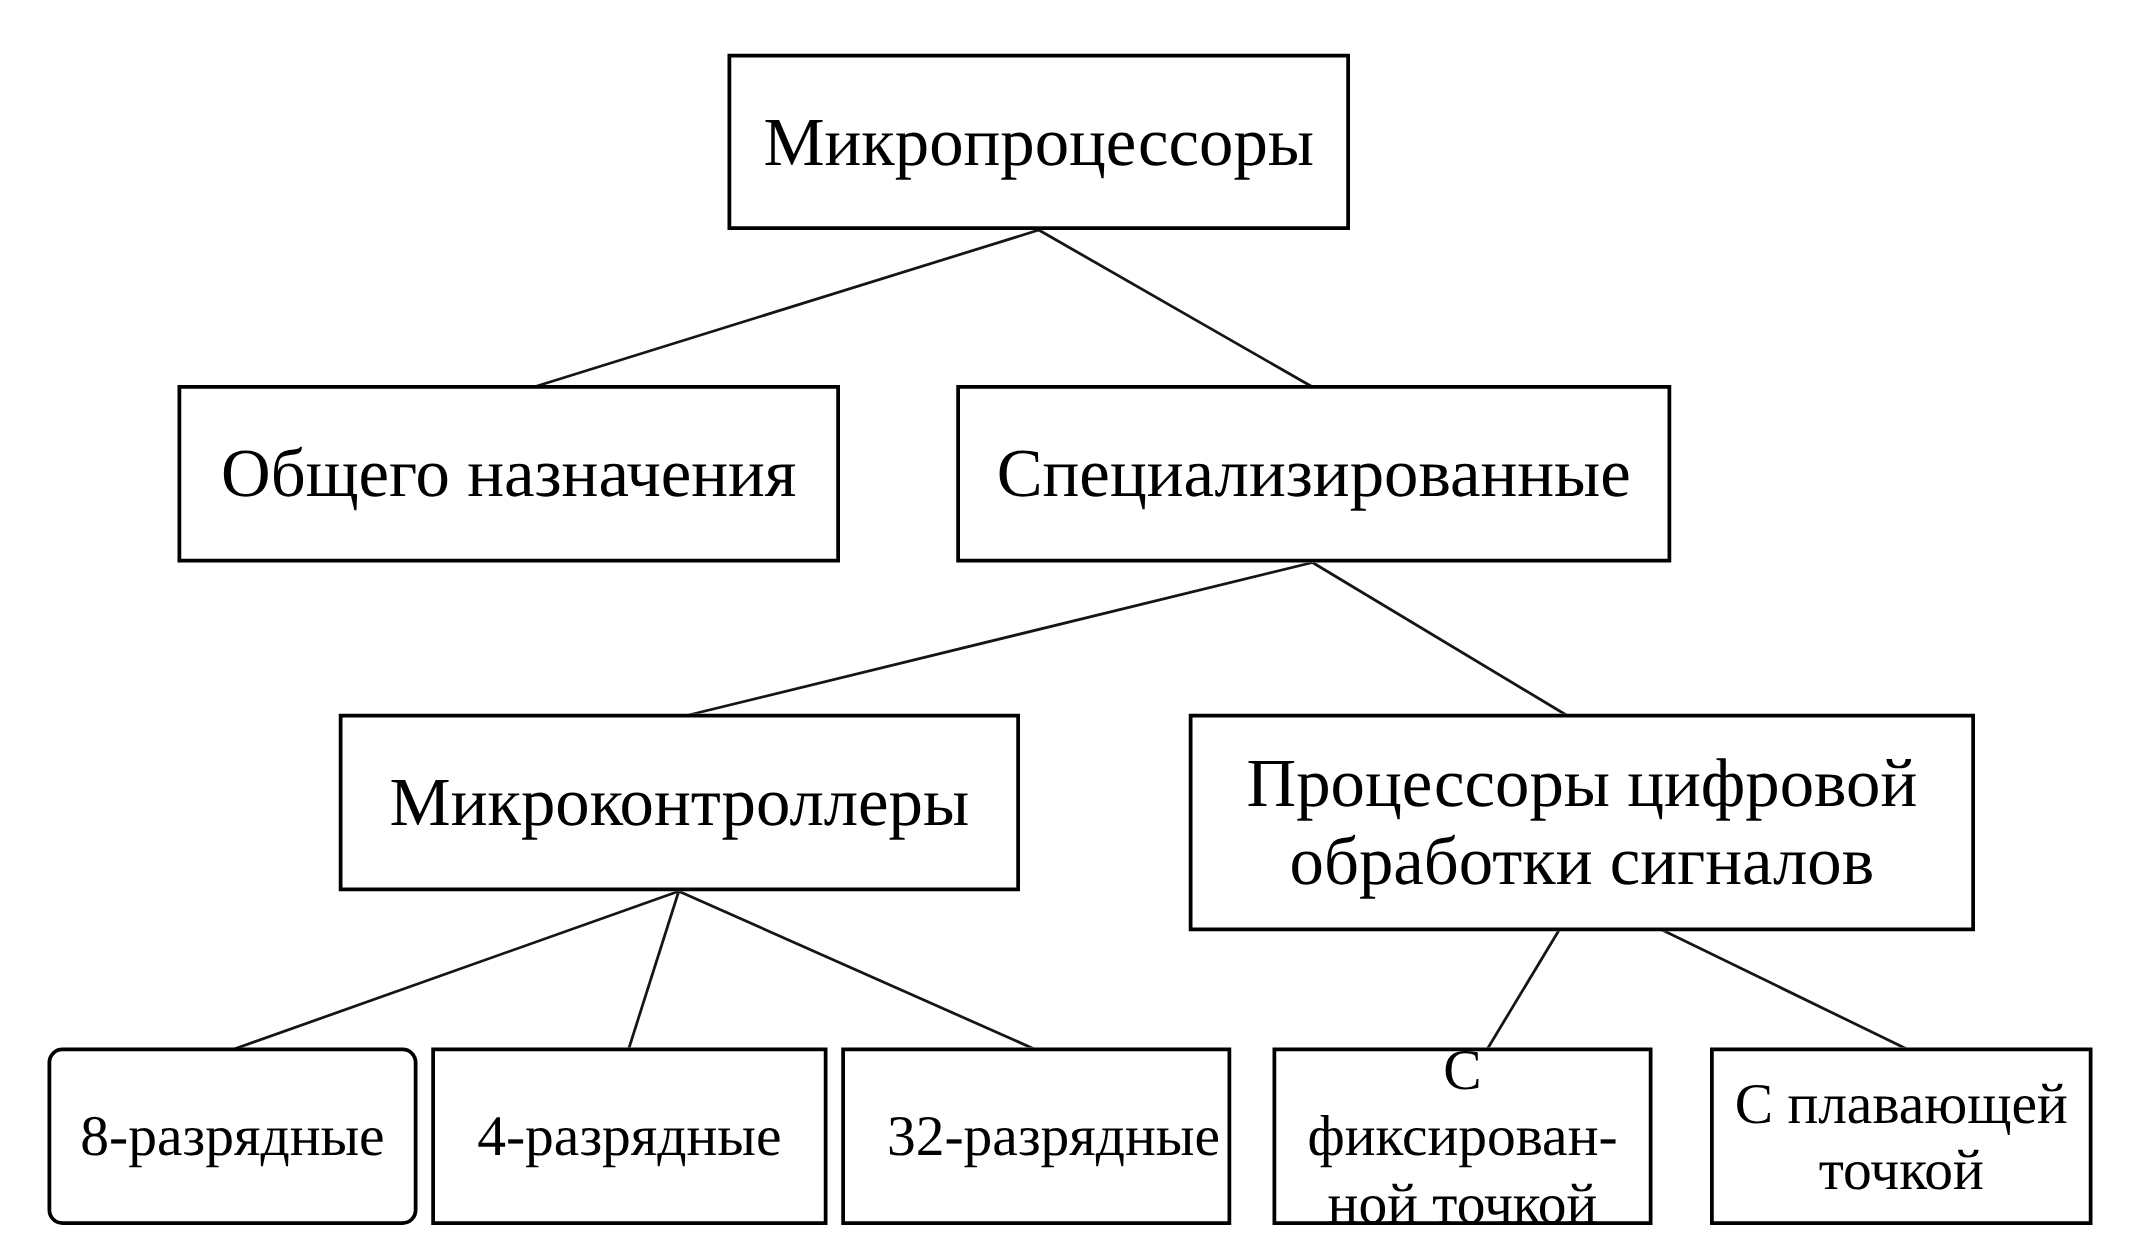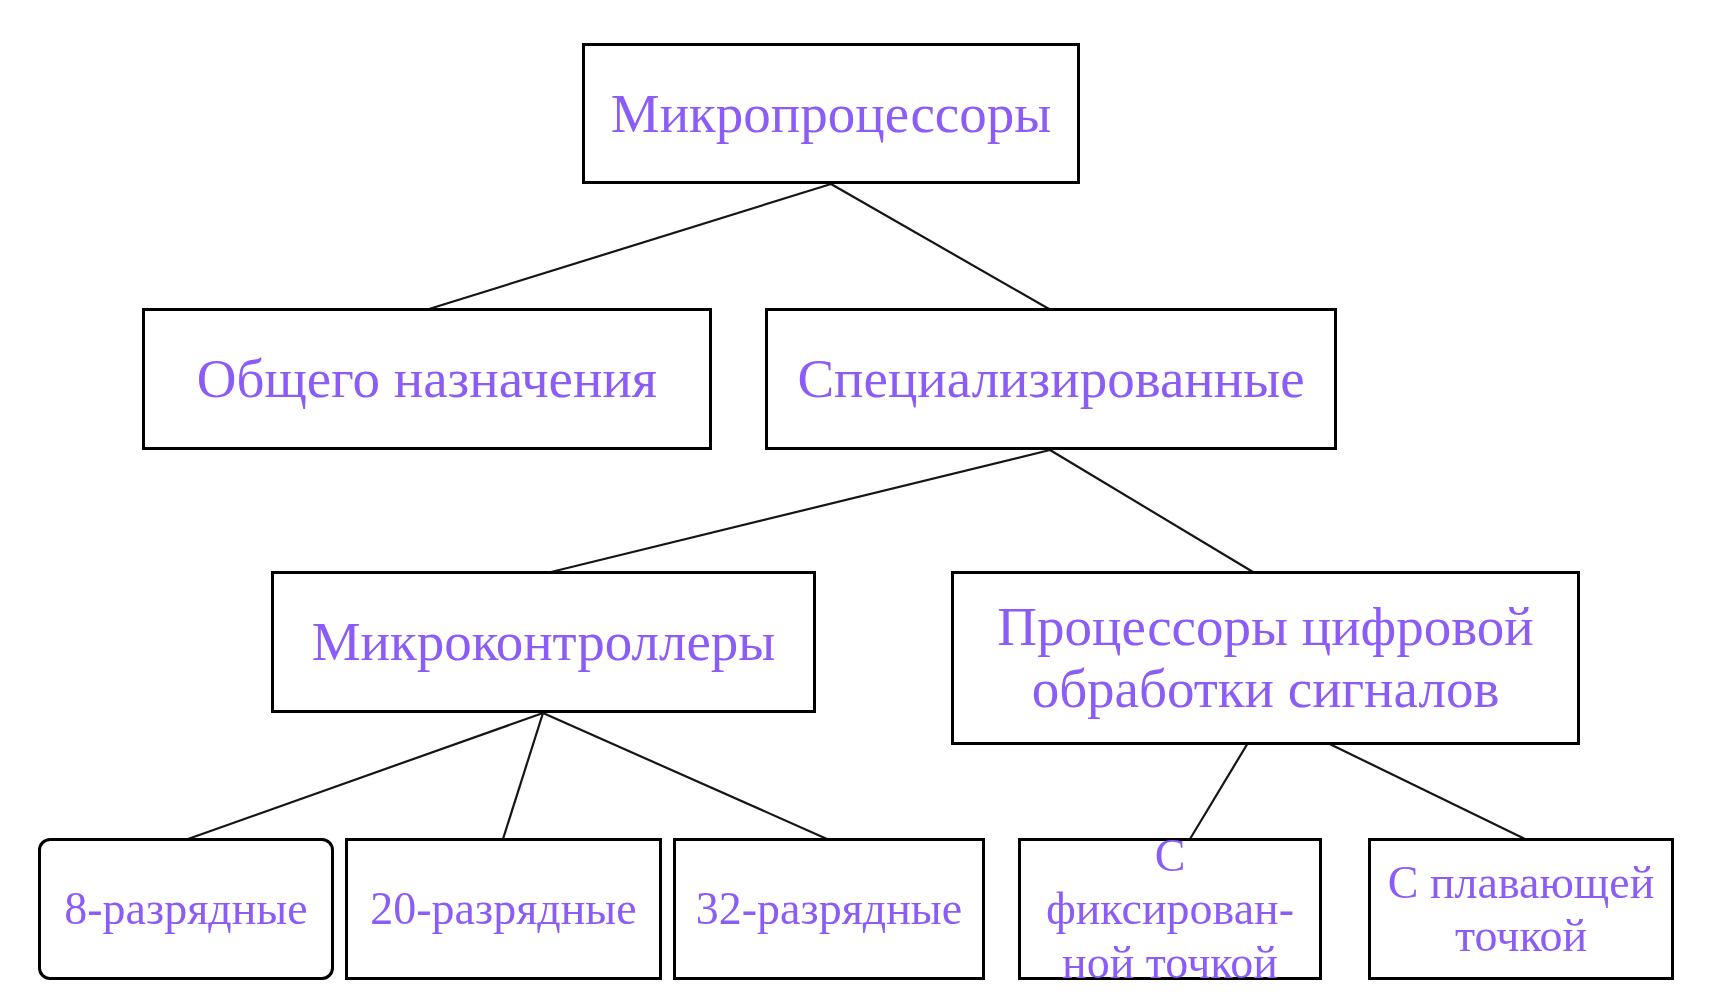--- a/index.html
+++ b/index.html
@@ -7,21 +7,21 @@
     margin: 0;
     padding: 0;
     background: #ffffff;
   }
   #stage {
     position: relative;
     width: 1716px;
     height: 1008px;
     background: #ffffff;
     font-family: "Liberation Serif", "DejaVu Serif", serif;
-    color: #8b5cf6;
+    color: #000000;
     overflow: hidden;
   }
   #connectors {
     position: absolute;
     left: 0;
     top: 0;
     width: 1716px;
     height: 1008px;
     display: block;
   }
@@ -42,27 +42,27 @@
   .node-label {
     white-space: pre-line;
     line-height: 1.12;
     padding: 0 6px;
   }
   .lvl-big .node-label { font-size: 55px; }
   .lvl-small .node-label { font-size: 46px; line-height: 1.16; }
 
   
   #node-root        { left: 582px;  top: 43px;  width: 498px; height: 141px; }
-  #node-general     { left: 142px;  top: 308px; width: 570px; height: 142px; }
+  #node-general     { left: 142px;  top: 308px; width: 530px; height: 142px; }
   #node-specialized { left: 765px;  top: 308px; width: 572px; height: 142px; }
   #node-mcu         { left: 271px;  top: 571px; width: 545px; height: 142px; }
   #node-dsp         { left: 951px;  top: 571px; width: 629px; height: 174px; }
   #node-bit8        { left: 38px;   top: 838px; width: 296px; height: 142px; border-radius: 12px; }
   #node-bit16       { left: 345px;  top: 838px; width: 317px; height: 142px; }
-  #node-bit32       { left: 673px;  top: 838px; width: 312px; height: 142px; }
+  #node-bit32       { left: 673px;  top: 838px; width: 312px; height: 142px; justify-content: flex-end; }
   #node-fixed       { left: 1018px; top: 838px; width: 304px; height: 142px; }
   #node-float       { left: 1368px; top: 838px; width: 306px; height: 142px; }
 </style>
 </head>
 <body>
 
 <div id="stage">
 
   <svg id="connectors" viewBox="0 0 1716 1008" xmlns="http://www.w3.org/2000/svg">
     <line x1="831" y1="184" x2="429" y2="309"></line>
@@ -95,21 +95,21 @@
   <div class="node lvl-big" id="node-dsp">
     <span class="node-label">Процессоры цифровой
 обработки сигналов</span>
   </div>
 
   <div class="node lvl-small" id="node-bit8">
     <span class="node-label">8-разрядные</span>
   </div>
 
   <div class="node lvl-small" id="node-bit16">
-    <span class="node-label">20-разрядные</span>
+    <span class="node-label">4-разрядные</span>
   </div>
 
   <div class="node lvl-small" id="node-bit32">
     <span class="node-label">32-разрядные</span>
   </div>
 
   <div class="node lvl-small" id="node-fixed">
     <span class="node-label">С фиксирован-
 ной точкой</span>
   </div>

